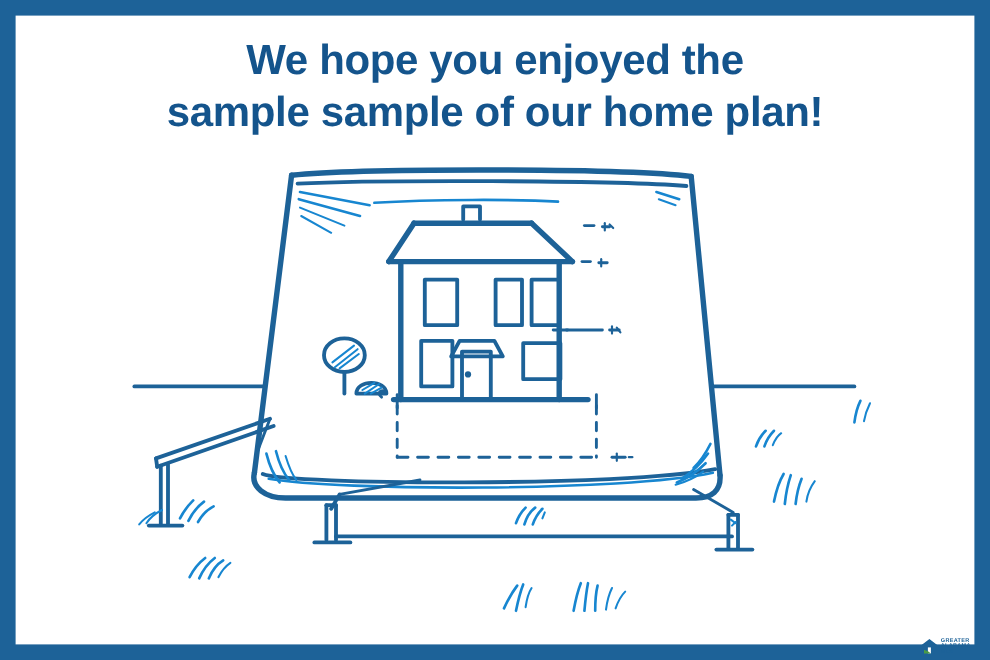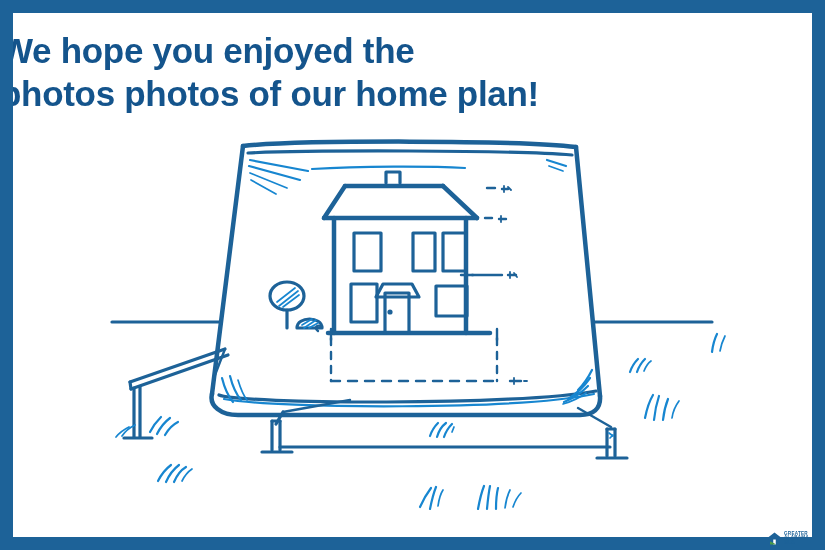--- a/index.html
+++ b/index.html
@@ -27,21 +27,21 @@
     border: 13px solid #1d6298;
     pointer-events: none;
     z-index: 5;
   }
   
   #headline {
     position: absolute;
     left: 0;
     top: 29px;
     width: 825px;
-    text-align: left;
+    text-align: center;
     z-index: 4;
   }
   #headline .line {
     display: block;
     color: #14548c;
     font-family: "Liberation Sans", sans-serif;
     font-weight: bold;
     font-size: 35px;
     line-height: 43px;
     letter-spacing: -0.3px;
@@ -316,21 +316,21 @@
       <path class="ink-lt" d="M663,420 C664,411 666,404 668,399"></path>
       <path class="ink-lt-s" d="M672,418 C673,411 676,405 679,401"></path>
 
       <path class="ink-lt" d="M712,352 C713,344 715,338 717,334"></path>
       <path class="ink-lt-s" d="M720,351 C721,345 723,340 725,336"></path>
     </g>
   </svg>
 
   <div id="headline">
     <span class="line">We hope you enjoyed the</span>
-    <span class="line">photos photos of our home plan!</span>
+    <span class="line">sample sample of our home plan!</span>
   </div>
 
   <div id="frame-border"></div>
 
   <div id="logo">
     <svg class="logo-mark" viewBox="0 0 30 30">
       <path d="M15,3 L28,13 L24,13 L24,27 L6,27 L6,13 L2,13 Z" fill="#1d6298"></path>
       <rect x="12.5" y="17" width="5" height="10" fill="#ffffff"></rect>
       <path d="M6,27 L6,21 C10,23 14,23 17,27 Z" fill="#4a9a46"></path>
     </svg>

